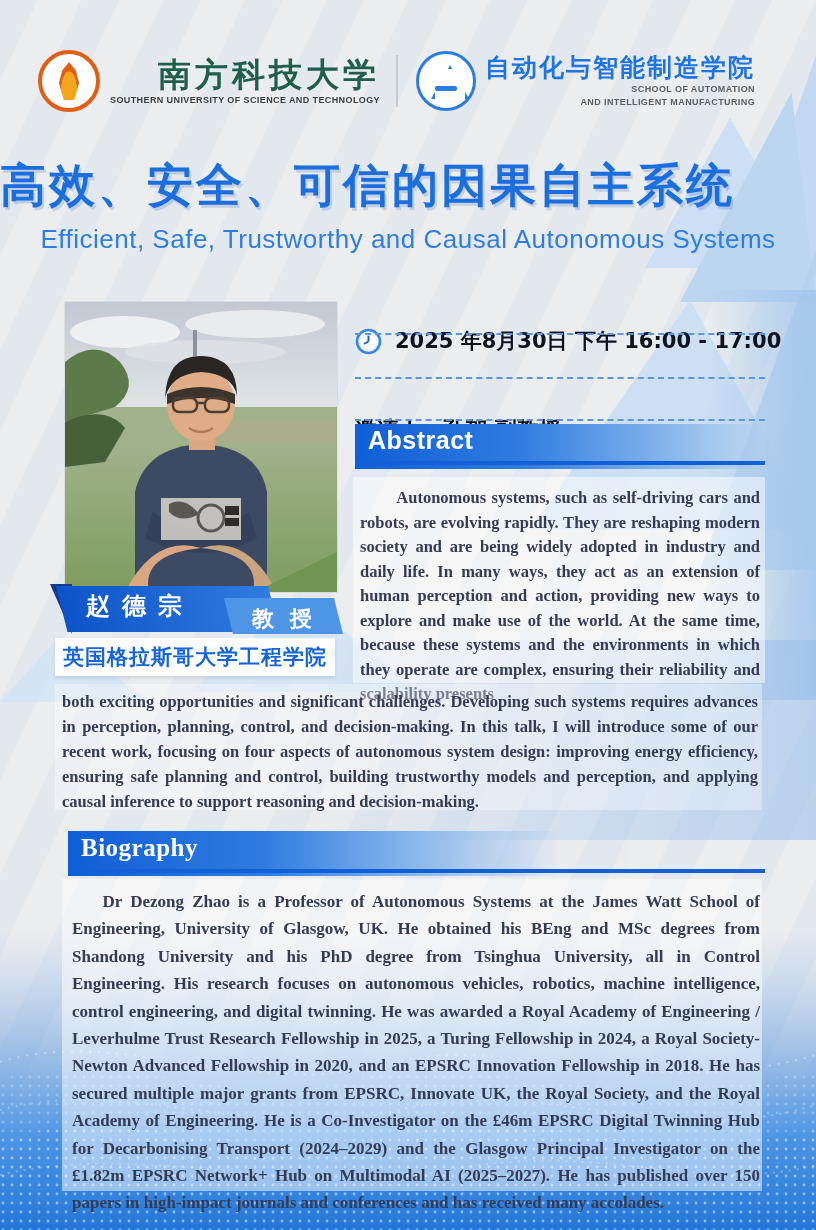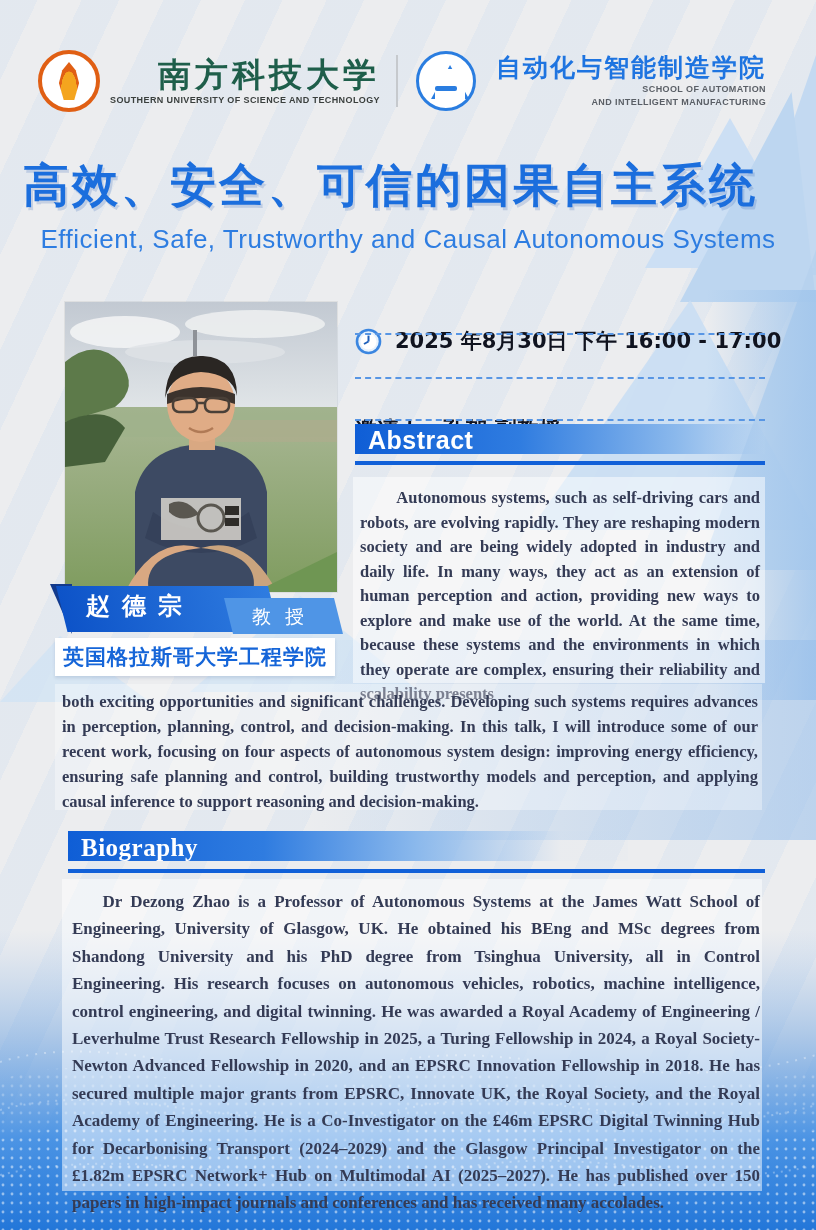--- a/index.html
+++ b/index.html
@@ -33,51 +33,51 @@
      clip-path:polygon(50% 0,78% 22%,92% 55%,72% 100%,28% 100%,8% 55%,22% 22%);}
   .sustech-txt{margin-left:10px;}
   .sustech-cn{font-size:33px;font-weight:bold;color:#1e5e4a;letter-spacing:4px;line-height:36px;font-family:"DejaVu Sans",sans-serif;}
   .sustech-en{font-size:9px;color:#3a3f3d;font-weight:bold;letter-spacing:.4px;margin-top:2px;}
   .hdr-divider{width:2px;height:52px;background:#c6c9cd;margin:0 18px 0 16px;}
   .school-emblem{width:60px;height:60px;border:3px solid #2a7de0;background:#fff;position:relative;box-sizing:border-box;}
   .school-emblem .amark{position:absolute;left:12px;top:11px;width:30px;height:30px;
      border:4px solid #2a7de0;border-bottom:none;border-radius:4px 4px 0 0;
      clip-path:polygon(50% 0,100% 100%,0 100%);background:transparent;}
   .school-emblem .abar{position:absolute;left:16px;top:32px;width:22px;height:5px;background:#2a7de0;border-radius:2px;}
-  .school-txt{margin-left:20px;}
+  .school-txt{margin-left:9px;}
   .school-cn{font-size:25px;font-weight:bold;color:#1e74e0;letter-spacing:2px;line-height:28px;font-family:"DejaVu Sans",sans-serif;}
   .school-en{font-size:9px;color:#5a5f66;font-weight:bold;letter-spacing:.4px;line-height:11px;margin-top:2px;}
   
-  .title-cn{position:absolute;left:0;top:155px;width:781px;text-align:center;
+  .title-cn{position:absolute;left:0;top:155px;width:781px;
     font-size:46px;font-weight:900;color:#1b6edd;letter-spacing:3px;
     font-family:"DejaVu Sans",sans-serif;text-shadow:2px 3px 0 rgba(20,80,170,0.18);}
   .title-en{position:absolute;left:0;top:224px;width:816px;text-align:center;
     font-size:26px;font-weight:500;color:#2e7de1;letter-spacing:.5px;}
   
   .photo{position:absolute;left:65px;top:302px;width:272px;height:290px;overflow:hidden;box-shadow:0 0 0 1px rgba(0,0,0,0.06);}
   .banner-back{position:absolute;left:50px;top:584px;width:22px;height:50px;background:#123a8c;clip-path:polygon(0 0,100% 0,100% 100%);}
   .banner-main{position:absolute;left:56px;top:586px;width:212px;height:46px;
     background:linear-gradient(90deg,#0d53c8,#2f7ce0);transform:skewX(14deg);transform-origin:top left;}
   .banner-chip{position:absolute;left:224px;top:598px;width:110px;height:36px;
     background:#4f95e6;transform:skewX(14deg);transform-origin:top left;}
   .banner-name{position:absolute;left:86px;top:590px;font-size:24px;font-weight:900;color:#fff;letter-spacing:12px;font-family:"DejaVu Sans",sans-serif;}
-  .banner-title{position:absolute;left:252px;top:604px;font-size:19px;font-weight:normal;color:#fff;letter-spacing:4px;font-family:"DejaVu Sans",sans-serif;}
+  .banner-title{position:absolute;left:252px;top:604px;font-size:22px;font-weight:bold;color:#fff;letter-spacing:4px;font-family:"DejaVu Sans",sans-serif;}
   .affil-strip{position:absolute;left:55px;top:638px;width:280px;height:38px;background:#ffffff;
     display:flex;align-items:center;justify-content:center;box-shadow:0 2px 3px rgba(40,70,120,0.15);}
   .affil-strip span{font-size:21px;font-weight:900;color:#1565d8;letter-spacing:1px;font-family:"DejaVu Sans",sans-serif;}
   
   .info-row{position:absolute;display:flex;align-items:center;color:#10131f;font-weight:800;font-family:"DejaVu Sans",sans-serif;margin-top:31px;}
   .row-datetime{left:355px;top:296px;font-size:21px;}
   .row-location{left:355px;top:340px;font-size:22px;}
   .row-inviter{left:355px;top:384px;font-size:22px;align-items:center;}
   .info-row .ico{margin-right:13px;flex:0 0 auto;display:inline-flex;}
   .dashline{position:absolute;left:355px;width:410px;border-top:2px dashed #5896e4;height:0;}
   .d1{top:333px;} .d2{top:377px;} .d3{top:419px;}
   
-  .sec-bar{position:absolute;height:30px;color:#fff;font-size:25px;font-weight:800;
+  .sec-bar{position:absolute;height:45px;color:#fff;font-size:25px;font-weight:800;
     line-height:33px;padding-left:13px;box-sizing:border-box;letter-spacing:.5px;}
   .abs-bar{left:355px;top:424px;width:410px;
     background:linear-gradient(90deg,#0f5ed6 0%,#2f7ce0 40%,#8ab8ec 78%,rgba(190,214,240,0.12) 100%);}
   .bio-bar{left:68px;top:831px;width:560px;
     background:linear-gradient(90deg,#0f5ed6 0%,#2f7ce0 35%,#8ab8ec 62%,rgba(190,214,240,0.05) 88%);font-family:Liberation Serif, serif;}
   .sec-line{position:absolute;height:4px;background:#1160d8;}
   .abs-line{left:355px;top:461px;width:410px;}
   .bio-line{left:68px;top:869px;width:697px;}
   
   .panel{position:absolute;background:rgba(255,255,255,0.5);}

